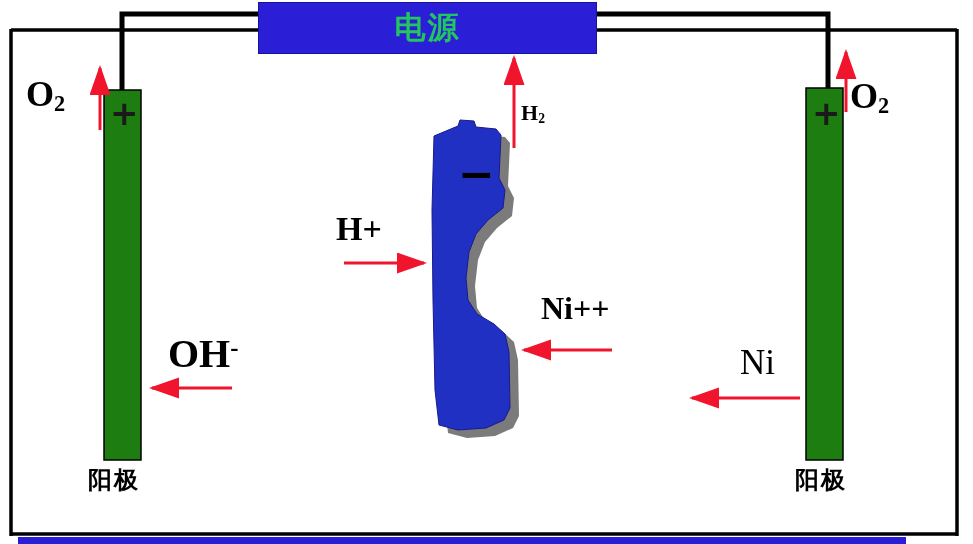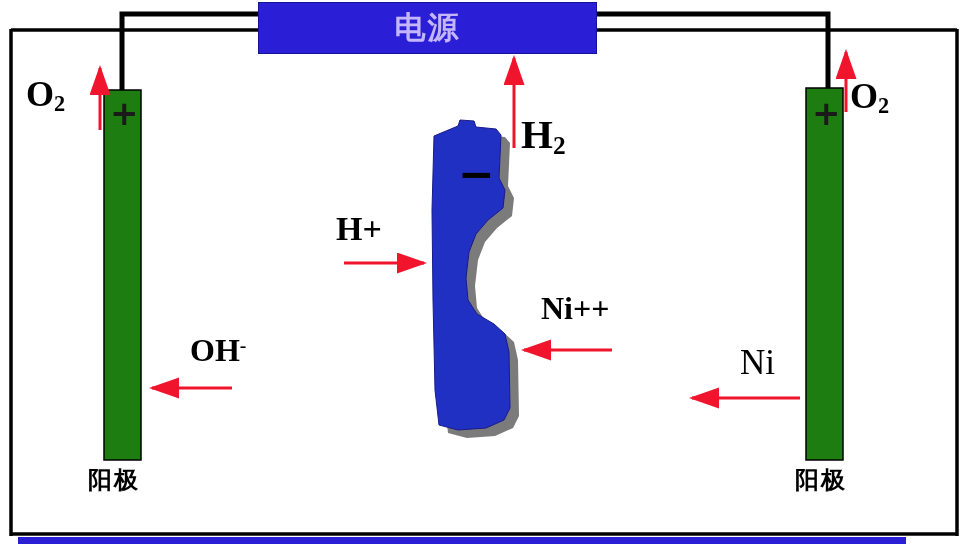--- a/index.html
+++ b/index.html
@@ -12,21 +12,21 @@
   .serif{font-family:"Liberation Serif","DejaVu Serif",serif;font-weight:bold;}
   .serif-reg{font-family:"Liberation Serif","DejaVu Serif",serif;font-weight:normal;}
   .cjk{font-size:24px;font-weight:600;letter-spacing:2px;}
   .sub{font-size:0.62em;vertical-align:-0.22em;}
   .sup{font-size:0.62em;vertical-align:0.45em;}
   #power-box{
     position:absolute;left:258px;top:2px;width:337px;height:50px;
     background:#2a1fd6;border:1px solid #14149a;
     display:flex;align-items:center;justify-content:center;
   }
-  #power-box .cjk{color:#c4b5fd;font-size:31px;font-weight:700;}
+  #power-box .cjk{color:#22c55e;font-size:31px;font-weight:700;}
   .polarity{
     position:absolute;color:#1a1a1a;font-size:34px;font-weight:bold;
     font-family:"DejaVu Sans",sans-serif;
   }
   .minus-sign{
     position:absolute;color:#000;font-size:44px;font-weight:bold;
     font-family:"DejaVu Sans",sans-serif;
   }
 </style>
 </head>
@@ -73,27 +73,27 @@
   </svg>
 
   <div id="power-box">
     <span class="cjk">电源</span>
   </div>
 
   <div class="label serif" style="left:26px;top:76px;font-size:36px;">
     <span>O</span><span class="sub">2</span>
   </div>
   <div class="polarity" style="left:110px;top:93px;">+</div>
-  <div class="label serif" style="left:190px;top:334px;font-size:32px;">
+  <div class="label serif" style="left:168px;top:334px;font-size:40px;">
     <span>OH</span><span class="sup">-</span>
   </div>
   <div class="label cjk" style="left:88px;top:468px;">阳极</div>
 
   <div class="label serif" style="left:336px;top:212px;font-size:34px;">H+</div>
-  <div class="label serif" style="left:521px;top:114px;font-size:41px;">
+  <div class="label serif" style="left:521px;top:102px;font-size:22px;">
     <span>H</span><span class="sub">2</span>
   </div>
   <div class="minus-sign" style="left:458px;top:148px;">−</div>
   <div class="label serif" style="left:541px;top:292px;font-size:32px;">Ni++</div>
 
   <div class="label serif" style="left:850px;top:78px;font-size:36px;">
     <span>O</span><span class="sub">2</span>
   </div>
   <div class="polarity" style="left:812px;top:93px;">+</div>
   <div class="label serif-reg" style="left:740px;top:345px;font-size:35px;font-family:Liberation Serif, serif;">Ni</div>

